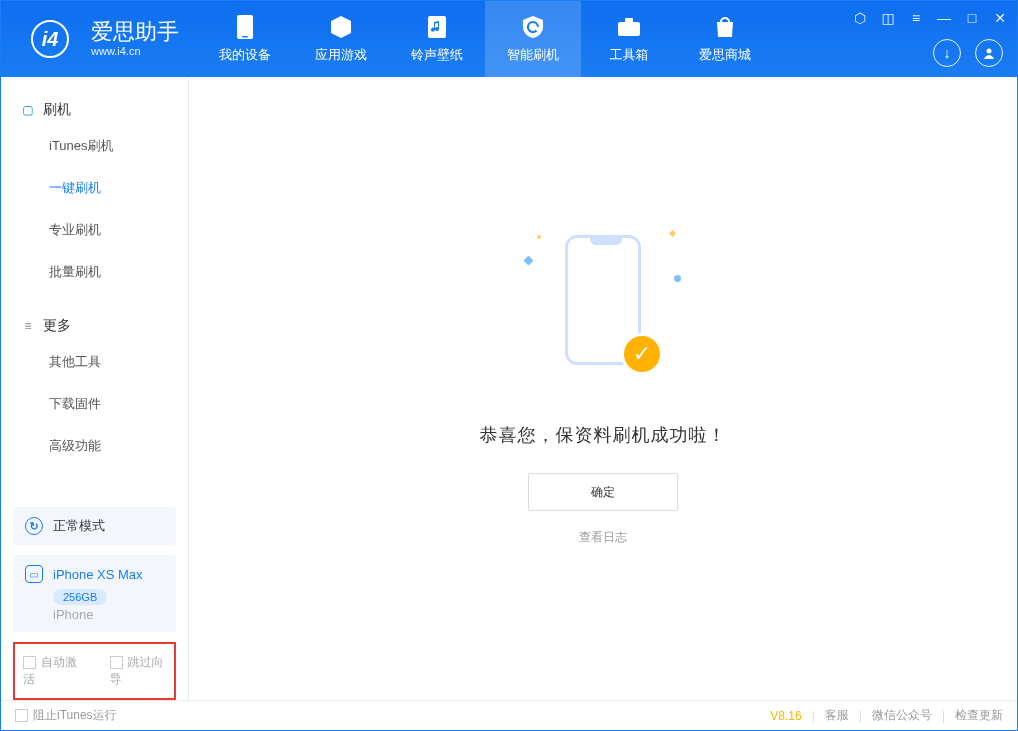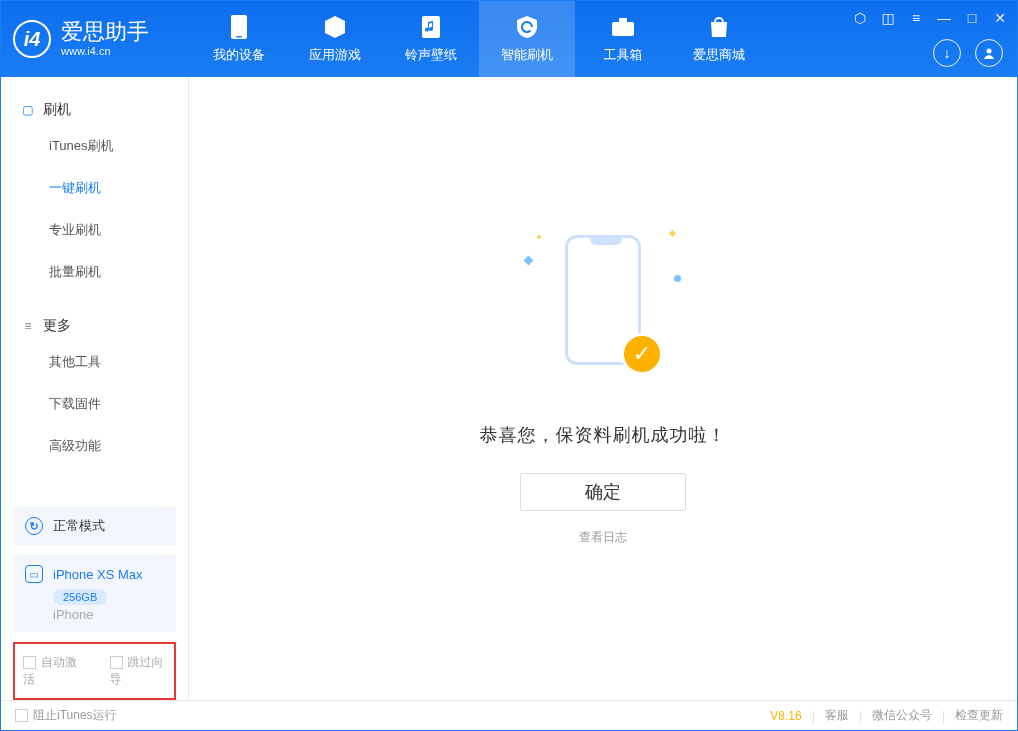--- a/index.html
+++ b/index.html
@@ -1,20 +1,20 @@
 <!DOCTYPE html>
 <html><head>
 <meta charset="utf-8">
 <style>
 * { margin: 0; padding: 0; box-sizing: border-box; font-family: "Microsoft YaHei", "PingFang SC", sans-serif; }
 body { background: #fff; width: 1018px; height: 731px; overflow: hidden; border: 1px solid #1a7df3; }
 
 
 .header { height: 76px; background: linear-gradient(180deg, #0d6ef0 0%, #1a7df3 100%); display: flex; align-items: center; color: #fff; position: relative; }
-.logo-area { display: flex; align-items: center; padding: 0 18px 0 12px; min-width: 190px; }
+.logo-area { display: flex; align-items: center; padding: 0 18px 0 30px; min-width: 190px; gap: 12px; }
 .logo-icon { width: 38px; height: 38px; border: 2.5px solid #fff; border-radius: 50%; display: flex; align-items: center; justify-content: center; font-weight: bold; font-size: 20px; margin-right: 10px; font-style: italic; }
 .logo-text { font-size: 22px; font-weight: 500; line-height: 1; }
 .logo-sub { font-size: 11px; opacity: .9; margin-top: 2px; }
 .tabs { display: flex; height: 100%; }
 .tab { display: flex; flex-direction: column; align-items: center; justify-content: center; width: 96px; height: 100%; cursor: pointer; position: relative; }
 .tab.active { background: rgba(255,255,255,.18); }
 .tab-icon { width: 26px; height: 26px; margin-bottom: 6px; display:flex;align-items:center;justify-content:center; }
 .tab-label { font-size: 13px; }
 .win-controls { position: absolute; right: 6px; top: 6px; display: flex; gap: 6px; }
 .win-btn { width: 22px; height: 22px; display: flex; align-items: center; justify-content: center; cursor: pointer; font-size: 14px; opacity: .9; }
@@ -47,21 +47,21 @@
 .phone-illus{ position:relative; width:120px; height:160px;}
 .phone-body{position:absolute;left:22px;top:8px;width:76px;height:130px;border:3px solid #cfe0ff;border-radius:12px;background:#fff;}
 .phone-body::before{content:"";position:absolute;top:-3px;left:22px;width:32px;height:10px;background:#cfe0ff;border-radius:0 0 6px 6px;}
 .badge-check{position:absolute;right:0;bottom:12px;width:42px;height:42px;background:#ffb300;border-radius:50%;display:flex;align-items:center;justify-content:center;color:#fff;font-size:22px;border:3px solid #fff;}
 .sp{position:absolute;width:7px;height:7px;}
 .sp1{left:-18px;top:30px;background:#7cc1ff;transform:rotate(45deg);}
 .sp2{left:-6px;top:8px;width:4px;height:4px;background:#ffcf5a;border-radius:50%;}
 .sp3{right:-12px;top:4px;width:5px;height:5px;background:#ffcf5a;transform:rotate(45deg);}
 .sp4{right:-18px;top:48px;background:#7cc1ff;border-radius:50%;}
 .success-msg{margin-top:36px;font-size:18px;color:#333;letter-spacing:1px;}
-.ok-btn{margin-top:26px;width:166px;height:38px;border:1px solid #ddd;background:#fff;font-size:18px;color:#333;cursor:pointer;border-radius:2px;}
+.ok-btn{margin-top:26px;width:150px;height:38px;border:1px solid #ddd;background:#fff;font-size:12px;color:#333;cursor:pointer;border-radius:2px;}
 .log-link{margin-top:18px;font-size:12px;color:#999;cursor:pointer;}
 
 
 .footer{height:30px;border-top:1px solid #eaeaea;display:flex;align-items:center;padding:0 14px;font-size:12px;color:#999;}
 .footer .left{display:flex;align-items:center;gap:6px;}
 .footer .right{margin-left:auto;display:flex;align-items:center;gap:10px;text-align:right;}
 .footer .sep{color:#ddd;}
 .footer .ver{color:#ffb300;font-weight:500;}
 .footer a{color:#999;cursor:pointer;}
 </style>

